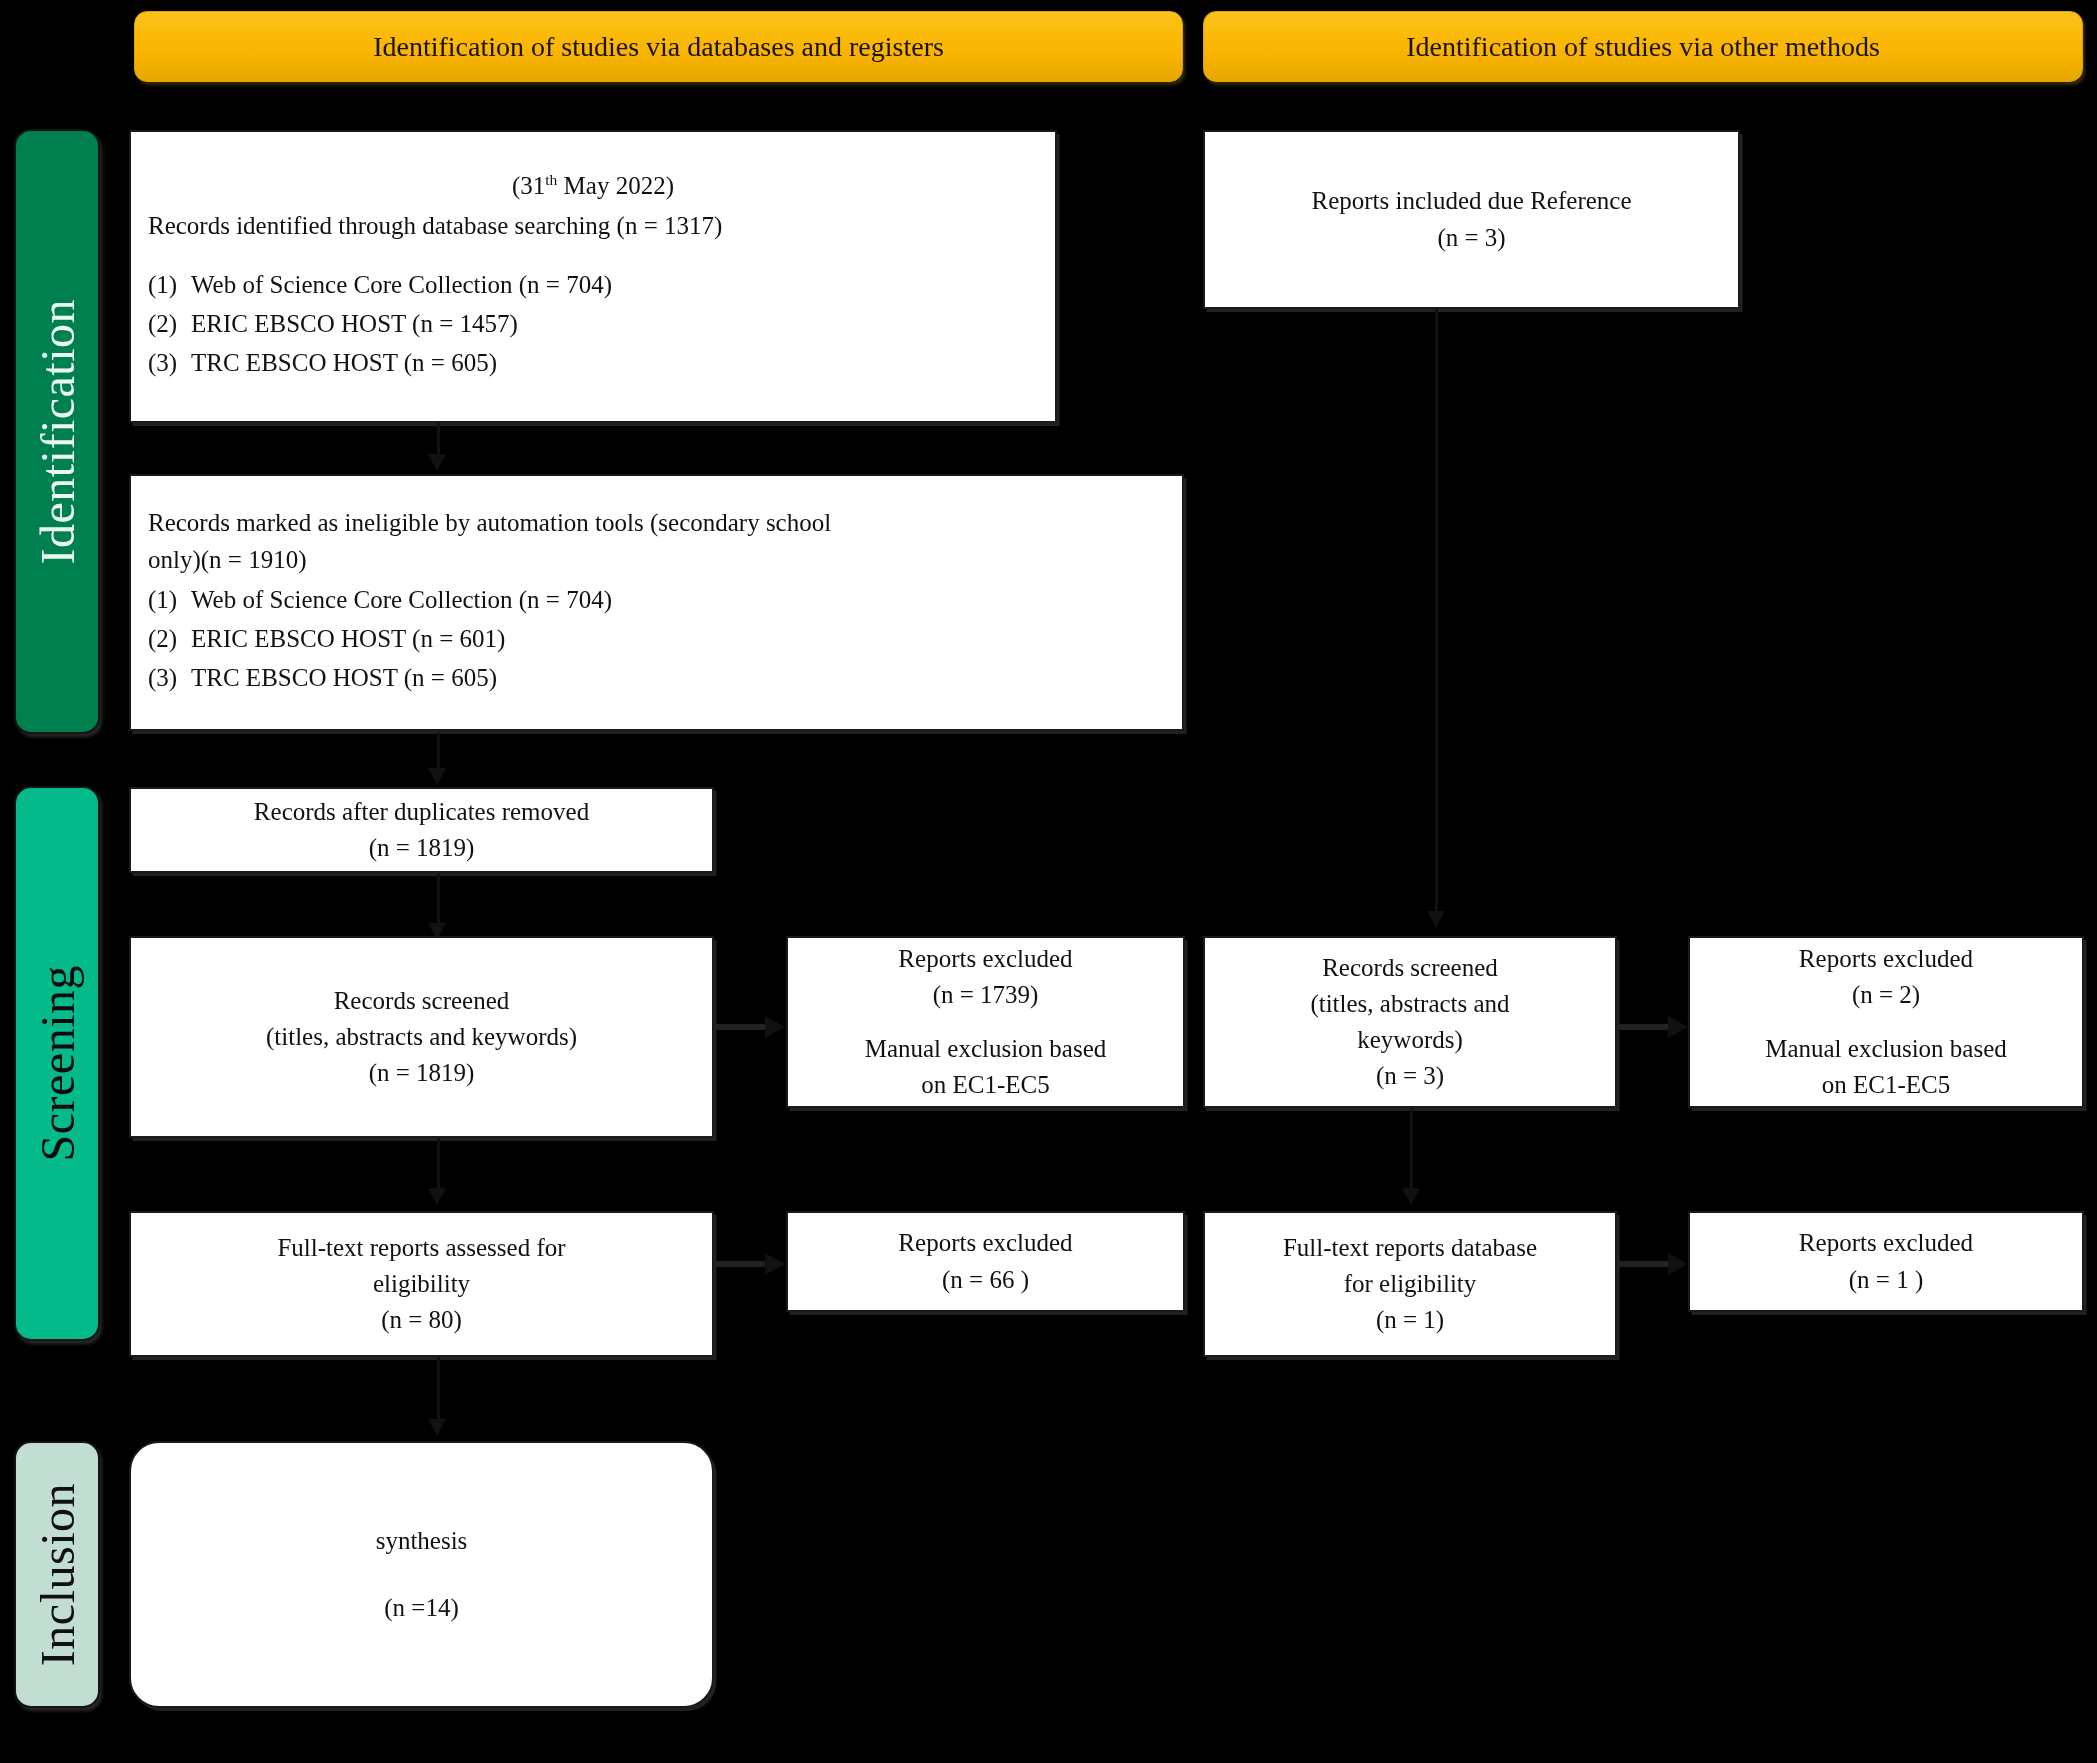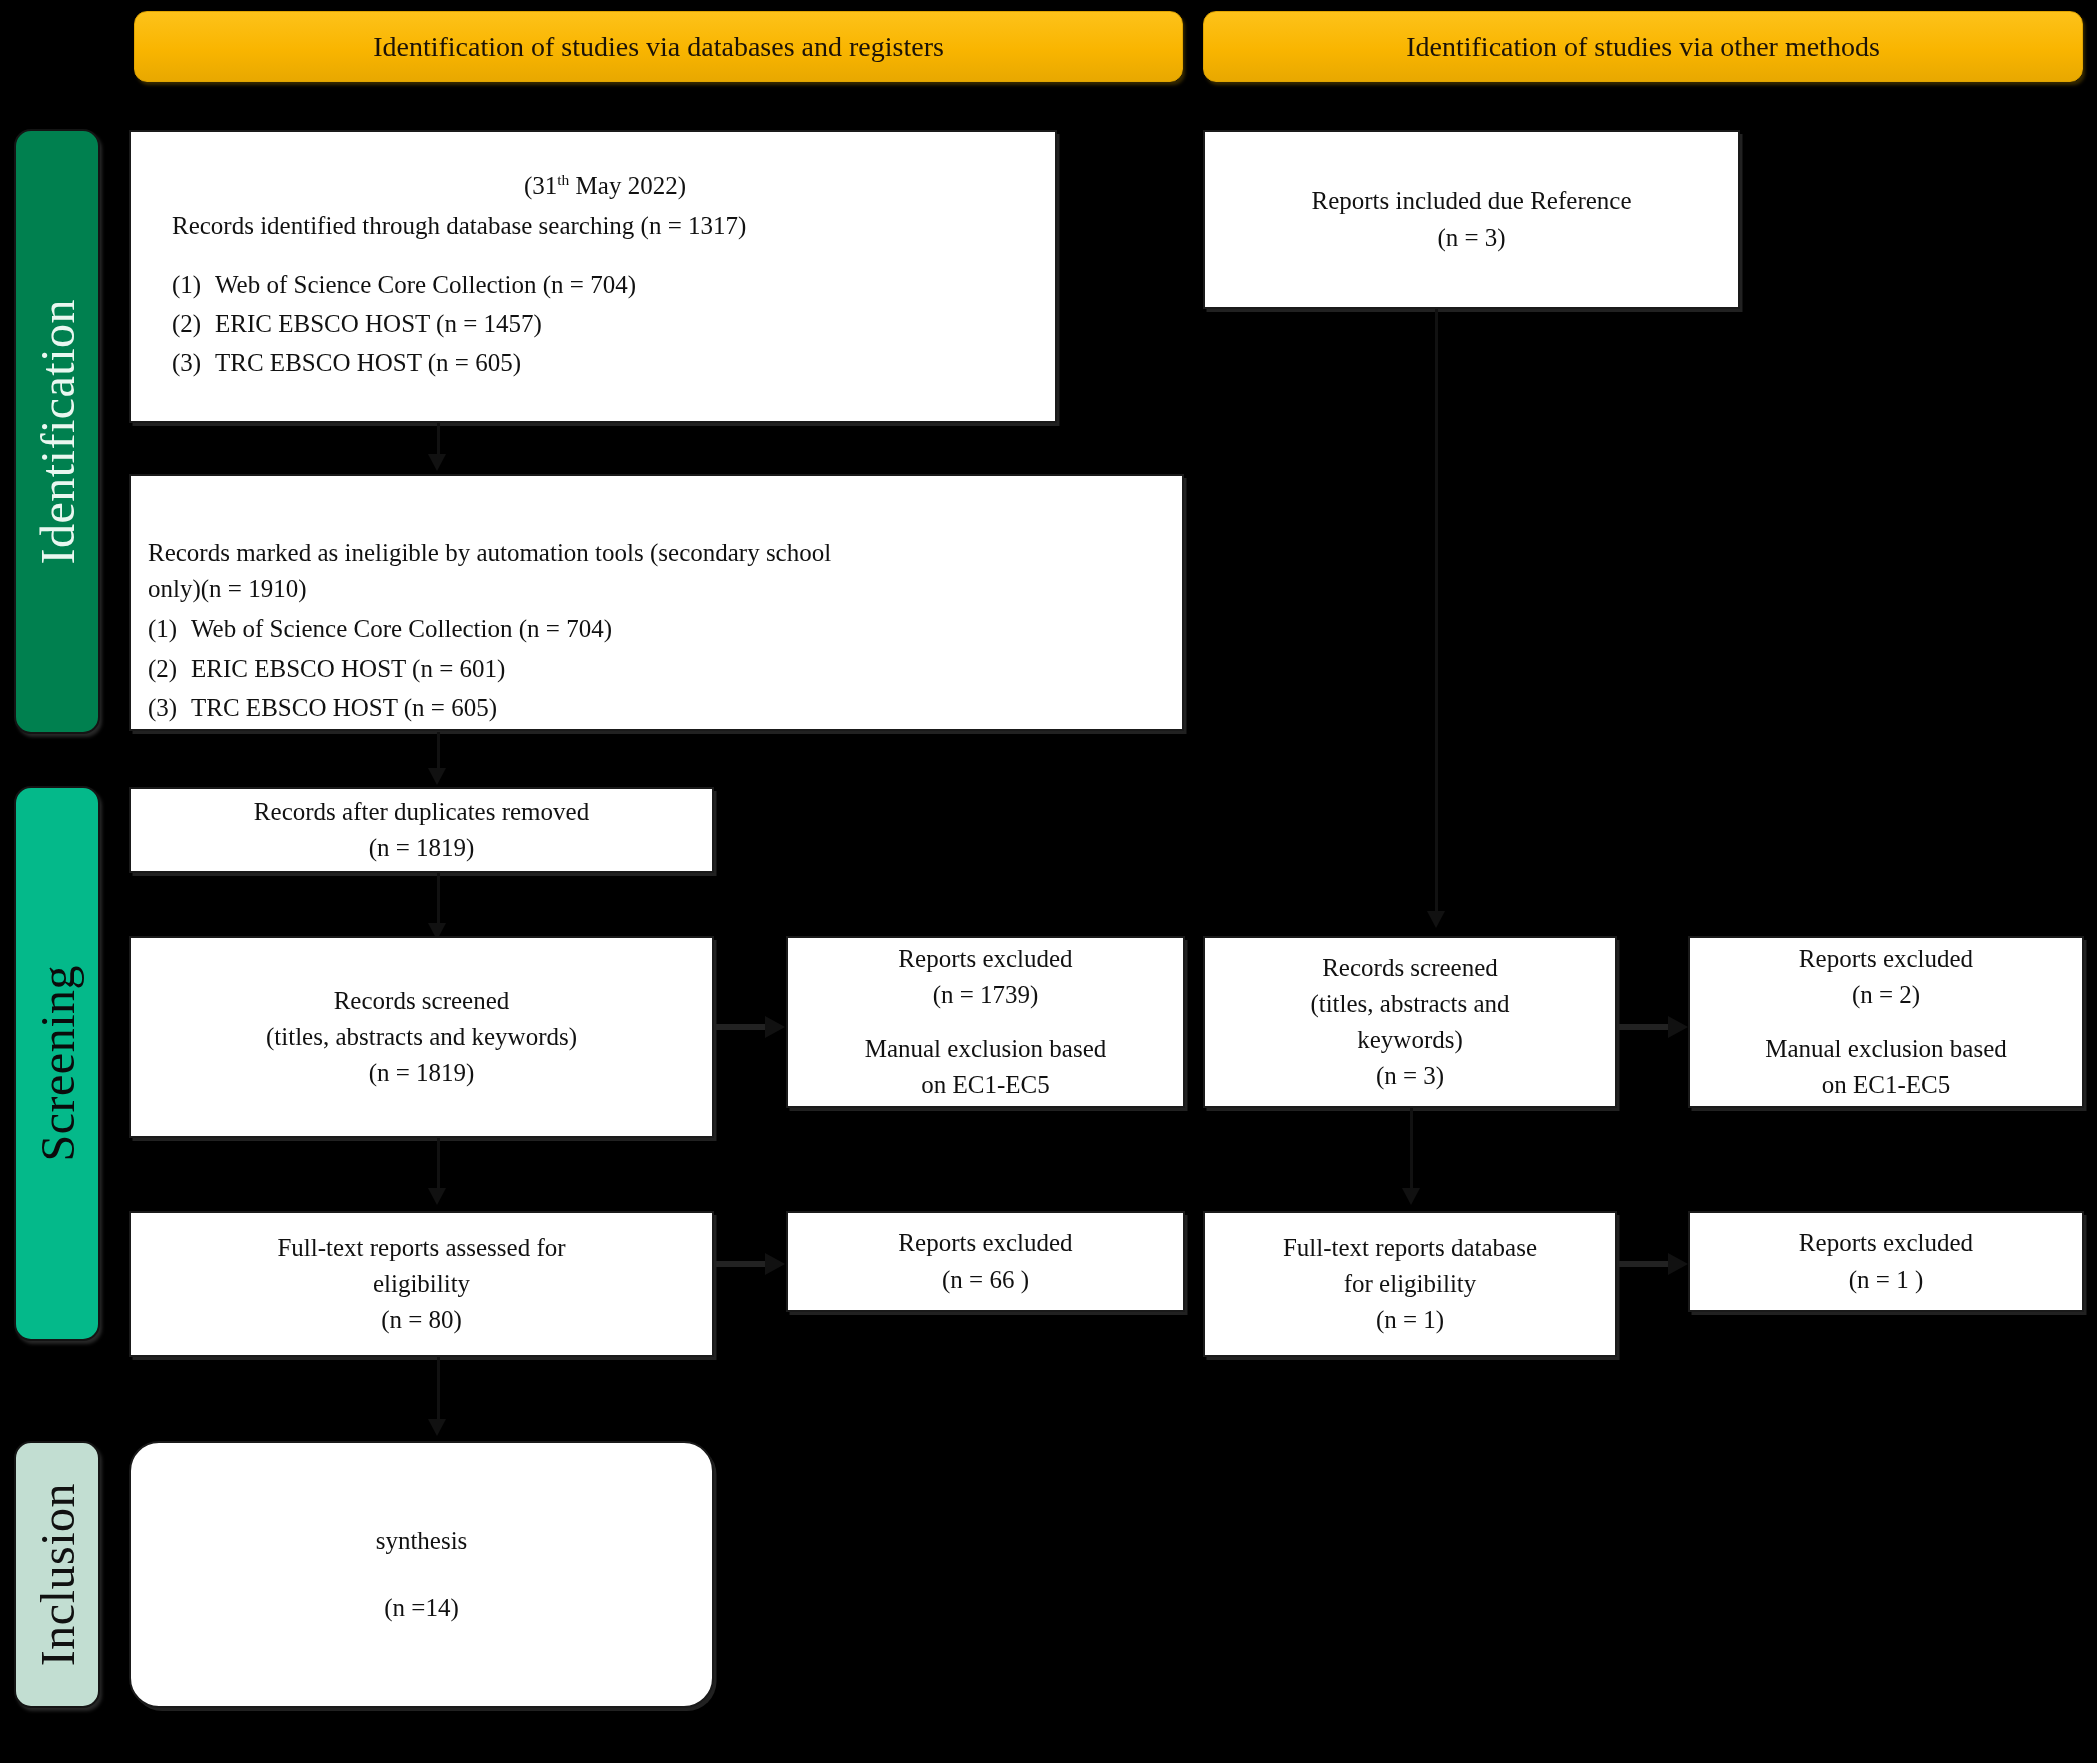--- a/index.html
+++ b/index.html
@@ -113,21 +113,21 @@
   </div>
 
   <div class="band screening" style="left:14px;top:786px;width:86px;height:555px;">
     <span>Screening</span>
   </div>
 
   <div class="band inclusion" style="left:14px;top:1441px;width:86px;height:267px;">
     <span>Inclusion</span>
   </div>
 
-  <div class="box" style="left:129px;top:130px;width:928px;height:293px;padding-left:24px;">
+  <div class="box" style="left:129px;top:130px;width:928px;height:293px;">
     <div class="pad">
       <div style="text-align:center;">
         <span><span>(31</span><span class="sup">th</span><span> May 2022)</span></span>
       </div>
       <div class="ln" style="margin-top:3px;">Records identified through database searching (n = 1317)</div>
       <div class="gap"></div>
       <ul class="numlist">
         <li>
             <span class="mk">(1)</span>
             <span>Web of Science Core Collection (n = 704)</span>
@@ -140,21 +140,21 @@
             <span class="mk">(3)</span>
             <span>TRC EBSCO HOST (n = 605)</span>
           </li>
       </ul>
     </div>
   </div>
 
   <div class="vline" style="left:437px;top:423px;height:35px;"></div>
   <div class="arrowdown" style="left:428px;top:454px;"></div>
 
-  <div class="box" style="left:129px;top:474px;width:1055px;height:257px;justify-content:flex-end;">
+  <div class="box" style="left:129px;top:474px;width:1055px;height:257px;">
     <div class="pad">
       <div class="ln">Records marked as ineligible by automation tools (secondary school</div>
       <div class="ln">only)(n = 1910)</div>
       <ul class="numlist" style="margin-top:4px;">
         <li>
             <span class="mk">(1)</span>
             <span>Web of Science Core Collection (n = 704)</span>
           </li>
         <li>
             <span class="mk">(2)</span>

